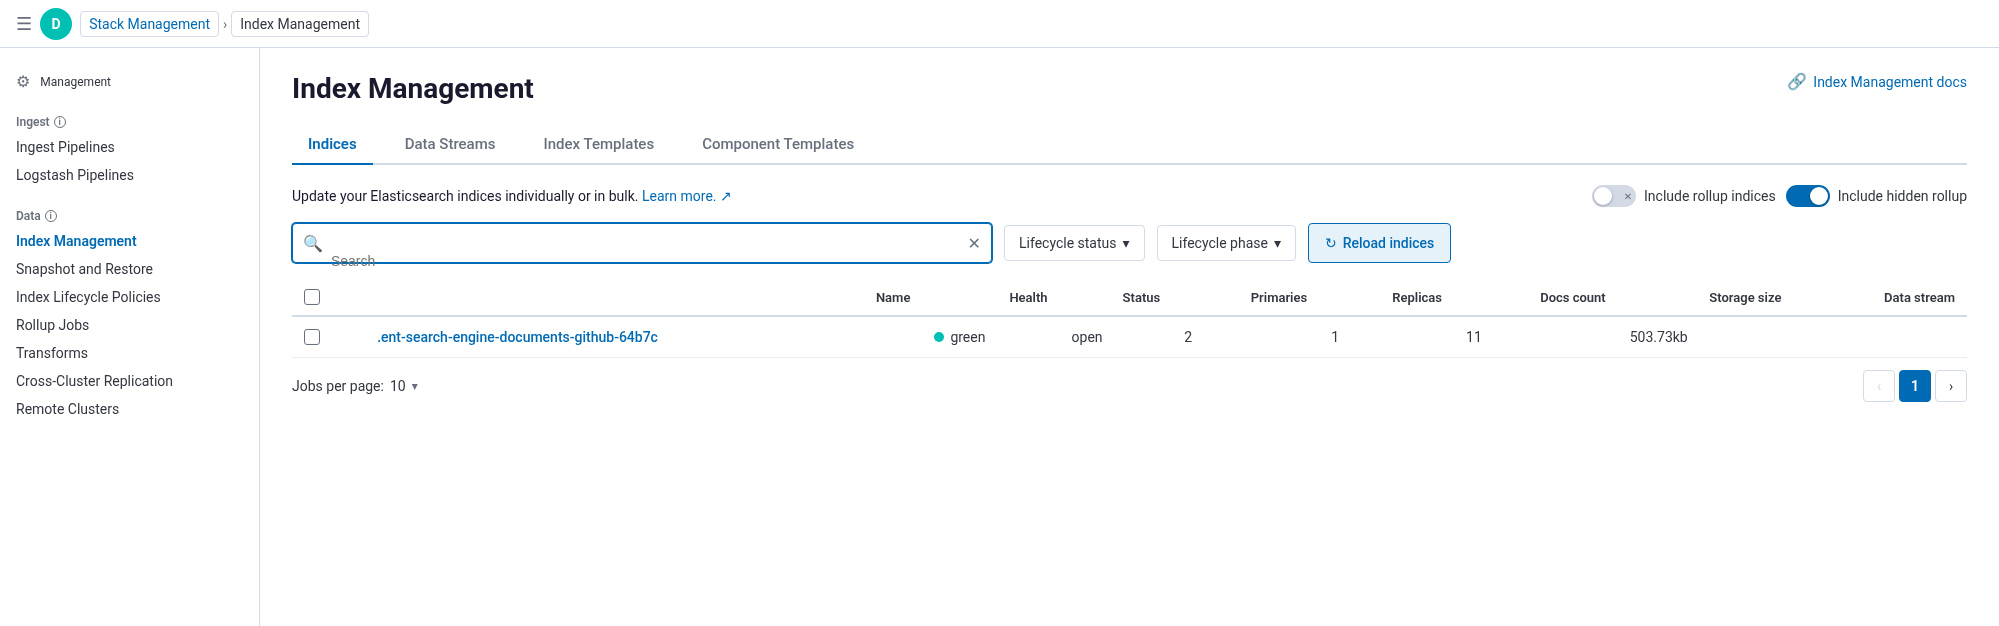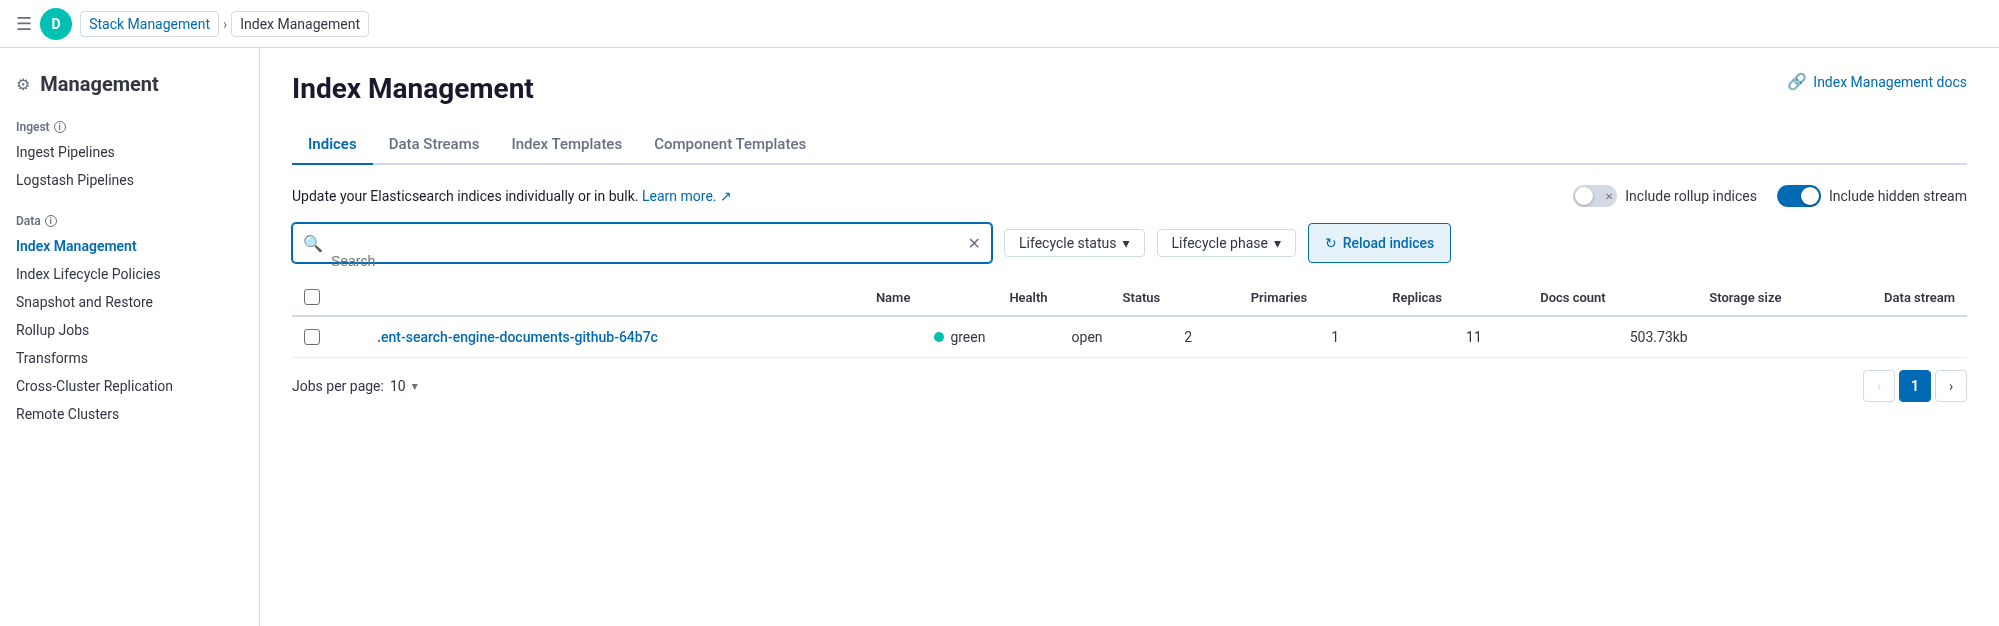--- a/index.html
+++ b/index.html
@@ -14,60 +14,60 @@
     .breadcrumb-sep { color: #69707d; }
     .breadcrumb-current { color: #343741; padding: 4px 8px; border-radius: 4px; border: 1px solid #d3dae6; }
 
     
     .layout { display: flex; flex: 1; overflow: hidden; }
 
     
     .sidebar { width: 260px; border-right: 1px solid #d3dae6; padding: 16px 0; overflow-y: auto; flex-shrink: 0; background: #fff; }
     .sidebar-header { display: flex; align-items: center; gap: 10px; padding: 8px 16px 16px; }
     .sidebar-gear { color: #69707d; font-size: 16px; }
-    .sidebar-title { font-size: 20px; font-weight: 700; color: #343741; text-align: right; }
+    .sidebar-title { font-size: 12px; font-weight: 400; color: #343741; text-align: right; }
     .sidebar-section { padding: 8px 16px 4px; font-size: 12px; font-weight: 600; color: #69707d; display: flex; align-items: center; gap: 4px; }
     .sidebar-section-info { width: 12px; height: 12px; border-radius: 50%; border: 1.5px solid #69707d; display: inline-flex; align-items: center; justify-content: center; font-size: 9px; color: #69707d; }
     .sidebar-item { padding: 6px 16px; cursor: pointer; color: #343741; font-size: 14px; }
     .sidebar-item.active { color: #006bb4; font-weight: 600; }
 
     
     .main { flex: 1; overflow-y: auto; padding: 24px 32px; }
     .main-header { display: flex; align-items: flex-start; justify-content: space-between; margin-bottom: 20px; }
     .page-title { font-size: 28px; font-weight: 700; color: #1a1a2e; }
     .docs-link { display: flex; align-items: center; gap: 6px; color: #006bb4; font-size: 14px; cursor: pointer; text-decoration: none; }
     .docs-link-icon { font-size: 16px; }
 
     
-    .tabs { display: flex; gap: 0; border-bottom: 2px solid #d3dae6; margin-bottom: 20px; text-align: right; }
+    .tabs { display: flex; gap: 16px; border-bottom: 2px solid #d3dae6; margin-bottom: 20px; text-align: right; }
     .tab { padding: 10px 16px; font-size: 15px; font-weight: 500; color: #69707d; cursor: pointer; border-bottom: 2px solid transparent; margin-bottom: -2px; }
     .tab.active { color: #006bb4; border-bottom: 2px solid #006bb4; font-weight: 600; }
 
     
     .desc-bar { display: flex; align-items: center; justify-content: space-between; margin-bottom: 16px; }
     .desc-link { color: #006bb4; cursor: pointer; }
-    .toggles { display: flex; align-items: center; gap: 20px; }
+    .toggles { display: flex; align-items: center; gap: 10px; }
     .toggle-group { display: flex; align-items: center; gap: 8px; }
     .toggle-label { font-size: 14px; color: #343741; }
     .toggle { width: 44px; height: 22px; border-radius: 11px; position: relative; cursor: pointer; }
     .toggle.off { background: #d3dae6; }
     .toggle.on { background: #006bb4; }
     .toggle-knob { width: 18px; height: 18px; border-radius: 50%; background: #fff; position: absolute; top: 2px; transition: left 0.15s; box-shadow: 0 1px 3px rgba(0,0,0,0.3); }
     .toggle.off .toggle-knob { left: 2px; }
     .toggle.on .toggle-knob { left: 24px; }
     
     .toggle.off::after { content: '✕'; position: absolute; right: 4px; top: 50%; transform: translateY(-50%); font-size: 10px; color: #69707d; }
 
     
     .toolbar { display: flex; align-items: center; gap: 12px; margin-bottom: 16px; }
     .search-box { flex: 1; max-width: 700px; display: flex; align-items: center; border: 1px solid #006bb4; border-radius: 4px; padding: 0 10px; height: 40px; background: #fff; box-shadow: 0 0 0 1px #006bb4; }
     .search-icon { color: #69707d; margin-right: 8px; font-size: 16px; }
     .search-input { flex: 1; border: none; outline: none; font-size: 14px; color: #343741; background: transparent; margin-top: 36px; }
     .search-clear { color: #69707d; cursor: pointer; font-size: 16px; }
-    .filter-btn { display: flex; align-items: center; gap: 6px; padding: 0 14px; height: 28px; border: 1px solid #d3dae6; border-radius: 4px; background: #fff; cursor: pointer; font-size: 14px; color: #343741; white-space: nowrap; }
+    .filter-btn { display: flex; align-items: center; gap: 6px; padding: 0 14px; height: 36px; border: 1px solid #d3dae6; border-radius: 4px; background: #fff; cursor: pointer; font-size: 14px; color: #343741; white-space: nowrap; }
     .reload-btn { display: flex; align-items: center; gap: 6px; padding: 0 16px; height: 40px; border: 1px solid #006bb4; border-radius: 4px; background: #e6f2fa; cursor: pointer; font-size: 14px; color: #006bb4; font-weight: 500; white-space: nowrap; }
 
     
     .table { width: 100%; border-collapse: collapse; }
     .table th { text-align: right; padding: 10px 12px; font-size: 13px; font-weight: 600; color: #343741; border-bottom: 2px solid #d3dae6; white-space: nowrap; }
     .table td { padding: 12px 12px; font-size: 14px; color: #343741; border-bottom: 1px solid #e9edf3; vertical-align: middle; }
     .checkbox { width: 16px; height: 16px; border: 1.5px solid #69707d; border-radius: 3px; cursor: pointer; }
     .index-link { color: #006bb4; cursor: pointer; text-decoration: none; font-weight: 500; }
     .health-dot { width: 10px; height: 10px; border-radius: 50%; background: #00bfb3; display: inline-block; margin-right: 6px; vertical-align: middle; }
     .health-text { display: flex; align-items: center; }
@@ -107,22 +107,22 @@
       <span class="sidebar-section-info">i</span>
     </div>
     <div class="sidebar-item">Ingest Pipelines</div>
     <div class="sidebar-item">Logstash Pipelines</div>
 
     <div class="sidebar-section" style="margin-top:12px;">
       <span>Data</span>
       <span class="sidebar-section-info">i</span>
     </div>
     <div class="sidebar-item active">Index Management</div>
+    <div class="sidebar-item">Snapshot and Restore</div>
     <div class="sidebar-item">Index Lifecycle Policies</div>
-    <div class="sidebar-item">Snapshot and Restore</div>
     <div class="sidebar-item">Rollup Jobs</div>
     <div class="sidebar-item">Transforms</div>
     <div class="sidebar-item">Cross-Cluster Replication</div>
     <div class="sidebar-item">Remote Clusters</div>
   </nav>
 
   <main class="main">
     <div class="main-header">
       <h1 class="page-title">Index Management</h1>
       <a class="docs-link">
@@ -151,21 +151,21 @@
         <div class="toggle-group">
           <div class="toggle off">
             <div class="toggle-knob"></div>
           </div>
           <span class="toggle-label">Include rollup indices</span>
         </div>
         <div class="toggle-group">
           <div class="toggle on">
             <div class="toggle-knob"></div>
           </div>
-          <span class="toggle-label">Include hidden stream</span>
+          <span class="toggle-label">Include hidden rollup</span>
         </div>
       </div>
     </div>
 
     <div class="toolbar">
       <div class="search-box">
         <span class="search-icon">🔍</span>
         <input class="search-input" type="text" placeholder="Search" style="">
         <span class="search-clear">✕</span>
       </div>

